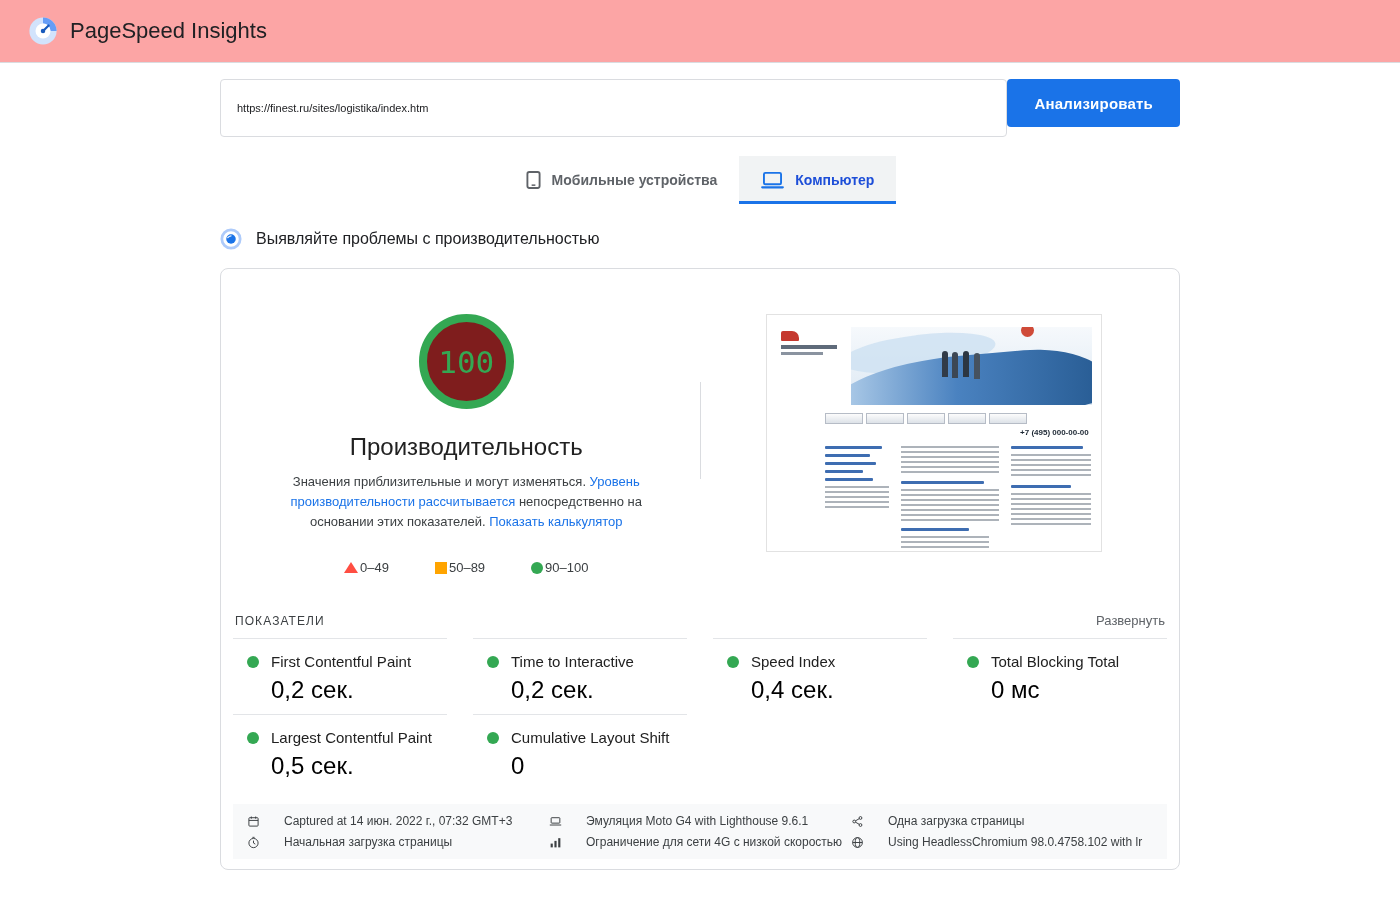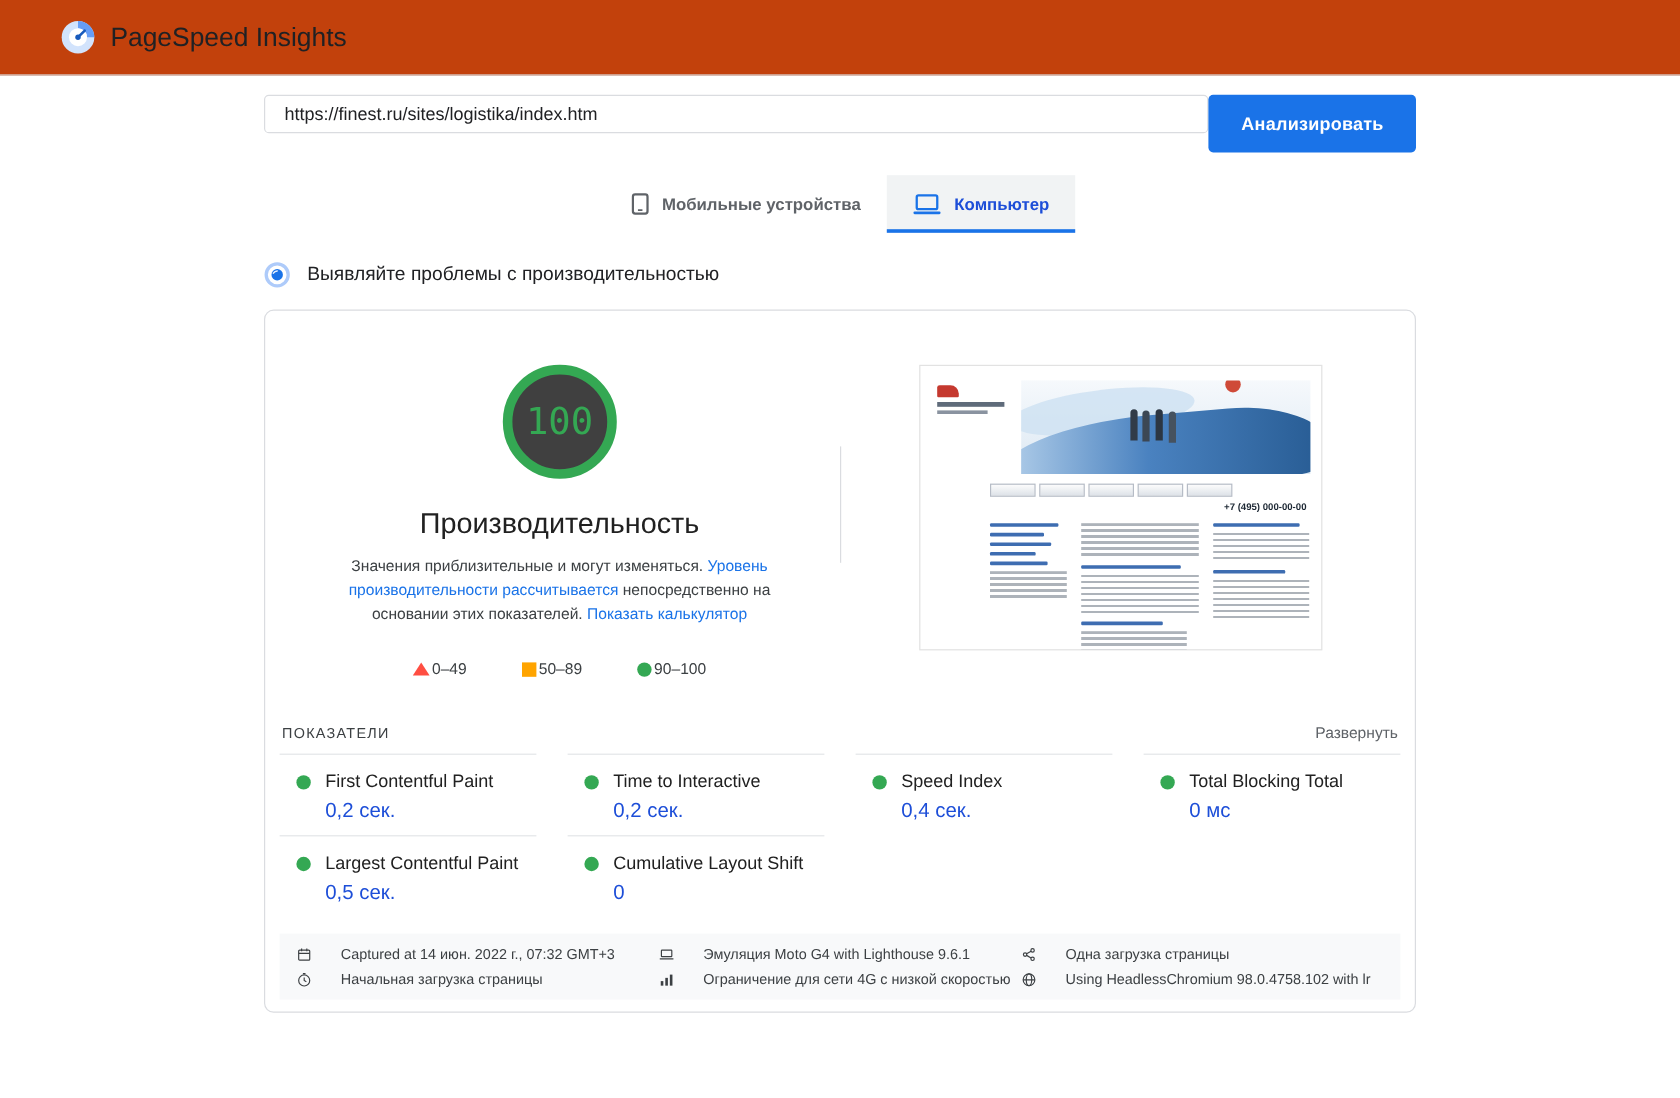--- a/index.html
+++ b/index.html
@@ -1,44 +1,44 @@
 <!DOCTYPE html>
 <html><head>
 <meta charset="utf-8">
 <style>
   *{box-sizing:border-box;margin:0;padding:0}
   html,body{background:#fff}
   body{font-family:"Liberation Sans",sans-serif;color:#202124;min-width:1400px;min-height:915px}
 
   
-  .topbar{height:63px;display:flex;align-items:center;padding-left:50px;border-bottom:1px solid #dadce0;background:#c2410c}
+  .topbar{height:63px;display:flex;align-items:center;padding-left:28px;border-bottom:1px solid #dadce0;background:#fca5a5}
   .logo{display:flex;align-items:center;gap:12px;cursor:pointer}
   .logo-title{font-size:22px;color:#202124}
 
   .page{width:960px;margin:0 auto}
 
   
   .url-row{display:flex;margin-top:16px}
-  .url-input{flex:1;height:32px;border:1px solid #dadce0;border-radius:4px;padding:0 16px;font-size:15px;color:#202124;font-family:inherit;outline:none;background:#fff}
+  .url-input{flex:1;height:58px;border:1px solid #dadce0;border-radius:4px;padding:0 16px;font-size:11px;color:#202124;font-family:inherit;outline:none;background:#fff}
   .analyze-btn{margin-left:0;height:48px;padding:0 27px;background:#1a73e8;color:#fff;border:none;border-radius:4px;font-size:15px;font-weight:bold;font-family:inherit;cursor:pointer;letter-spacing:.2px}
 
   
   .tabs{display:flex;justify-content:center;margin-top:19px}
   .tab{display:flex;align-items:center;gap:11px;height:48px;padding:0 22px;font-size:14px;font-weight:bold;color:#5f6368;cursor:pointer;position:relative;background:transparent}
   .tab.active{background:#f1f3f4;color:#1d4ed8}
   .tab.active::after{content:"";position:absolute;left:0;right:0;bottom:0;height:3px;background:#1a73e8}
 
   
   .discover{display:flex;align-items:center;gap:14px;margin-top:24px;font-size:16px;color:#202124}
 
   
   .card{margin:18px 0 12px;border:1px solid #dadce0;border-radius:8px;padding:0 12px 10px;background:#fff}
   .report-top{display:flex;padding:45px 0 38px}
   .score-col{flex:1;text-align:center}
-  .gauge{width:95px;height:95px;margin:0 auto;border:8px solid #34a853;border-radius:50%;background:#404040;display:flex;align-items:center;justify-content:center}
+  .gauge{width:95px;height:95px;margin:0 auto;border:8px solid #34a853;border-radius:50%;background:#7f1d1d;display:flex;align-items:center;justify-content:center}
   .gauge span{font-family:"DejaVu Sans Mono",monospace;font-size:31px;color:#34a853}
   .category{margin-top:24px;font-size:24px;font-weight:500;color:#212121}
   .disclaimer{max-width:402px;margin:11px auto 16px;font-size:13px;line-height:20px;color:#3c4043}
   .disclaimer a{color:#1a73e8;text-decoration:none;cursor:pointer}
   .legend{display:flex;justify-content:center;gap:46px;margin-top:28px;font-size:13px;color:#3c4043}
   .legend-item{display:flex;align-items:center;gap:2px}
   .shape-tri{width:0;height:0;border-left:7px solid transparent;border-right:7px solid transparent;border-bottom:11px solid #ff4e42}
   .shape-sq{width:12px;height:12px;background:#ffa400}
   .shape-ci{width:12px;height:12px;border-radius:50%;background:#34a853}
   .vdivider{width:1px;background:#dadce0;height:97px;margin-top:68px}
@@ -46,21 +46,21 @@
 
   
   .metrics-head{display:flex;justify-content:space-between;align-items:center;padding:0 2px 10px}
   .metrics-title{font-size:12px;font-weight:500;letter-spacing:.09em;color:#3c4043}
   .expand{font-size:13px;color:#5f6368;cursor:pointer}
   .metrics{display:grid;grid-template-columns:1fr 1fr 1fr 1fr;column-gap:26px}
   .metric{border-top:1px solid #e3e5e8;padding:14px 0 10px 14px}
   .metric-row{display:flex;align-items:center;gap:12px}
   .dot{width:12px;height:12px;border-radius:50%;background:#34a853;flex:none}
   .mname{font-size:15px;color:#212121}
-  .mvalue{margin:6px 0 0 24px;font-size:17px;color:#1d4ed8}
+  .mvalue{margin:6px 0 0 24px;font-size:24px;color:#000000}
 
   
   .cfoot{margin-top:14px;background:#f8f9fa;padding:10px 14px;display:grid;grid-template-columns:1fr 1fr 1fr;row-gap:7px;font-size:12px;color:#3c4043}
   .fitem{display:flex;align-items:center;gap:24px;white-space:nowrap;overflow:hidden}
   .fitem.u span{}
   .fic{width:13px;height:13px;fill:none;stroke:#3c4043;stroke-width:1.8;flex:none}
   .fic.fill{fill:#3c4043;stroke:none}
 
   
   .thumb{position:relative;width:336px;height:238px;background:#fff;border:1px solid #e2e2e2;overflow:hidden}

